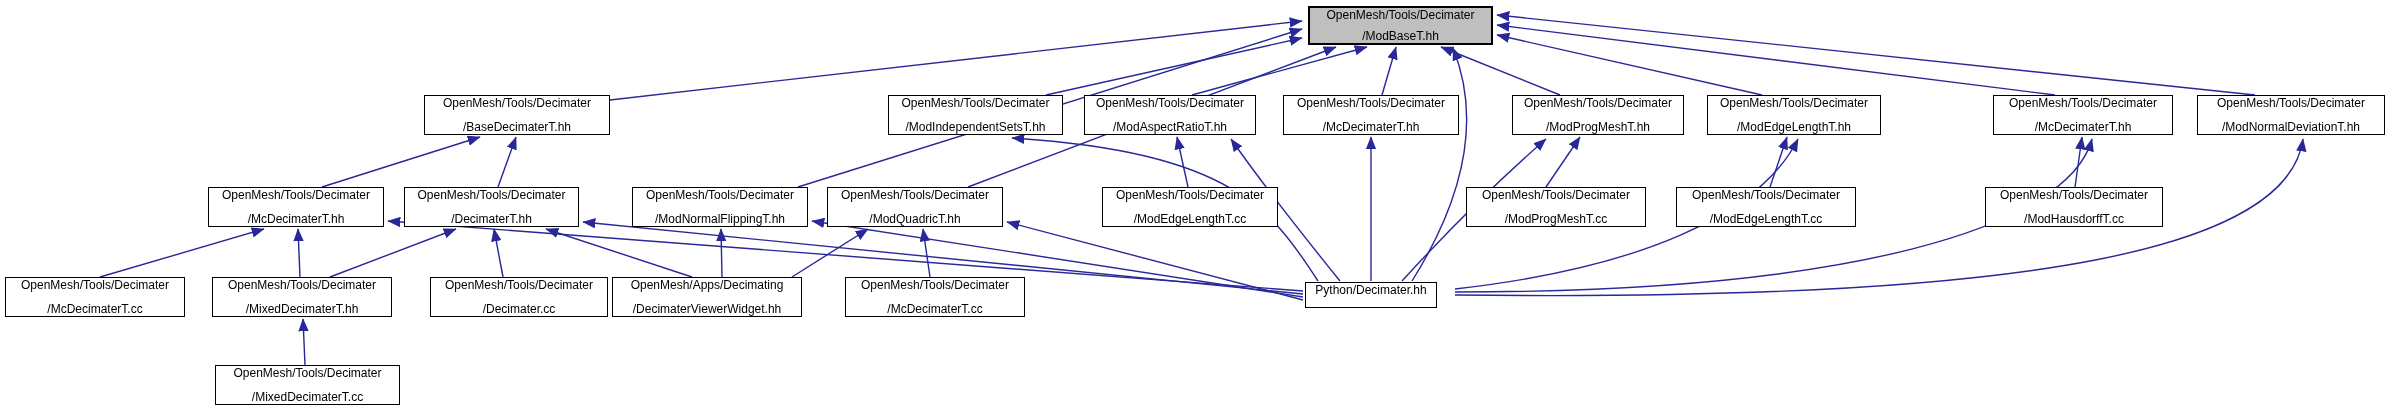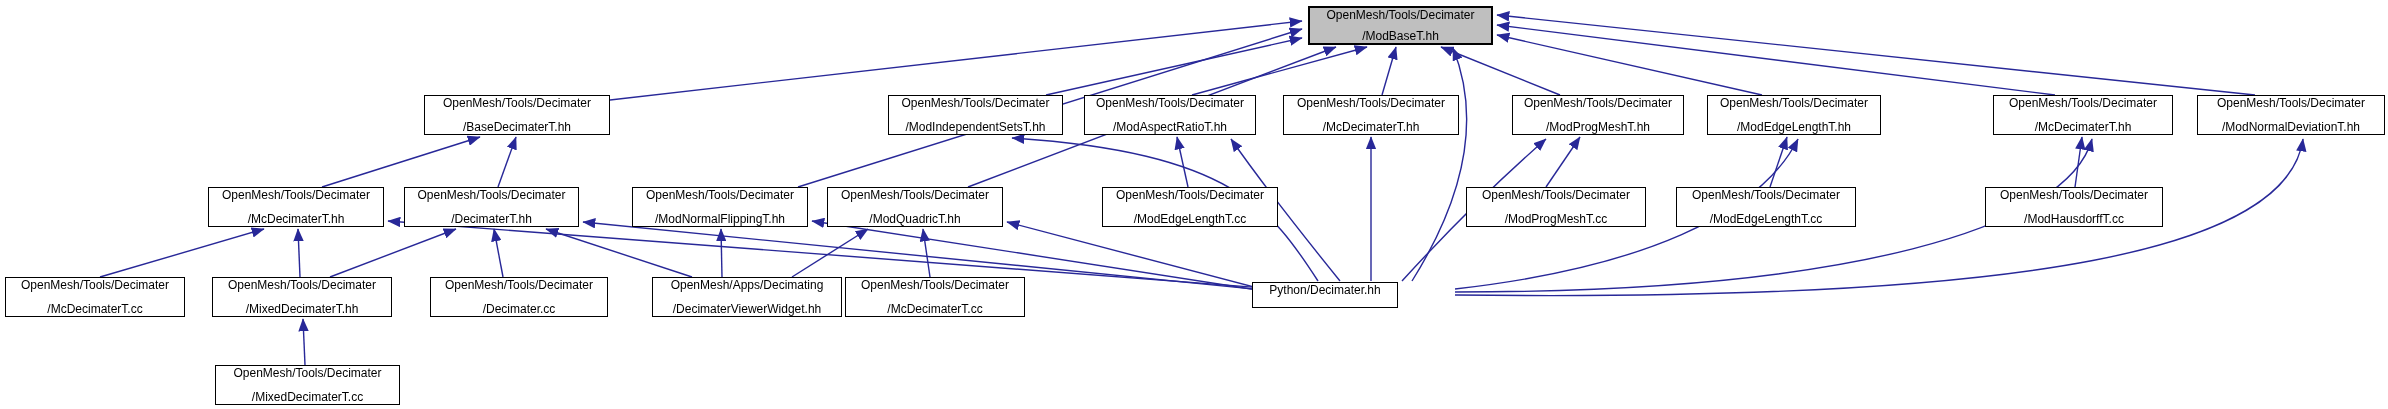--- a/index.html
+++ b/index.html
@@ -165,29 +165,29 @@
         <div>/McDecimaterT.cc</div>
       </div>
       <div class="node" style="left: 212px; top: 277px; width: 180px; height: 40px;">
         <div>OpenMesh/Tools/Decimater</div>
         <div>/MixedDecimaterT.hh</div>
       </div>
       <div class="node" style="left: 430px; top: 277px; width: 178px; height: 40px;">
         <div>OpenMesh/Tools/Decimater</div>
         <div>/Decimater.cc</div>
       </div>
-      <div class="node" style="left: 652px; top: 277px; width: 190px; height: 40px;">
+      <div class="node" style="left: 612px; top: 277px; width: 190px; height: 40px;">
         <div>OpenMesh/Apps/Decimating</div>
         <div>/DecimaterViewerWidget.hh</div>
       </div>
       <div class="node" style="left: 845px; top: 277px; width: 180px; height: 40px;">
         <div>OpenMesh/Tools/Decimater</div>
         <div>/McDecimaterT.cc</div>
       </div>
-      <div class="node" style="left: 1252px; top: 282px; width: 146px; height: 26px;">
+      <div class="node" style="left: 1305px; top: 282px; width: 132px; height: 26px;">
         <div>Python/Decimater.hh</div>
       </div>
       <div class="node" style="left: 215px; top: 365px; width: 185px; height: 40px;">
         <div>OpenMesh/Tools/Decimater</div>
         <div>/MixedDecimaterT.cc</div>
       </div>
     </div>
 </div>
 
 </body></html>

